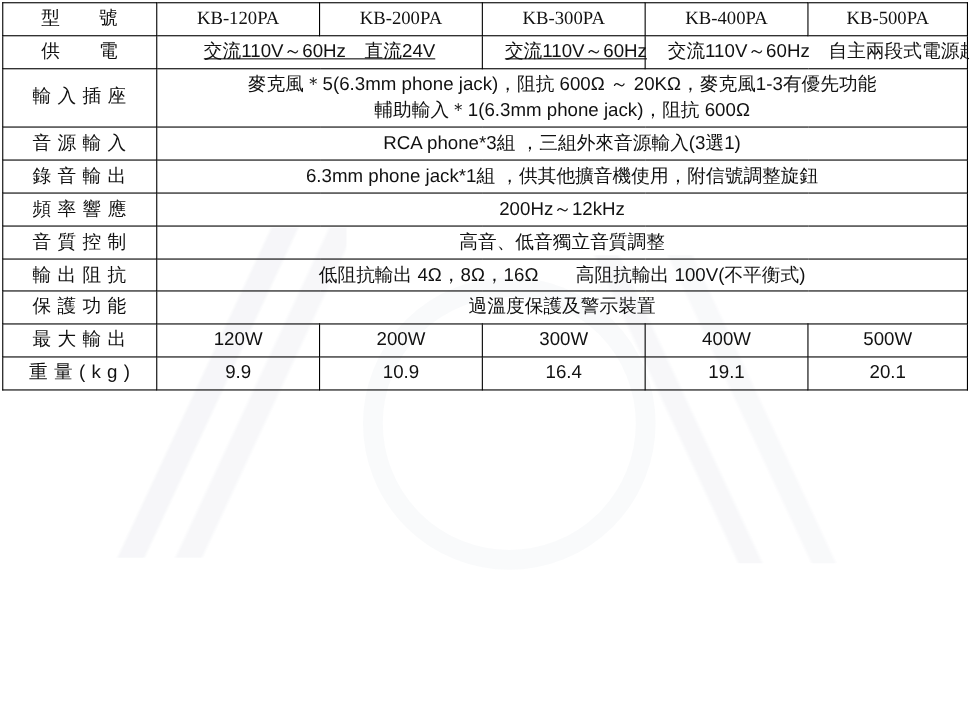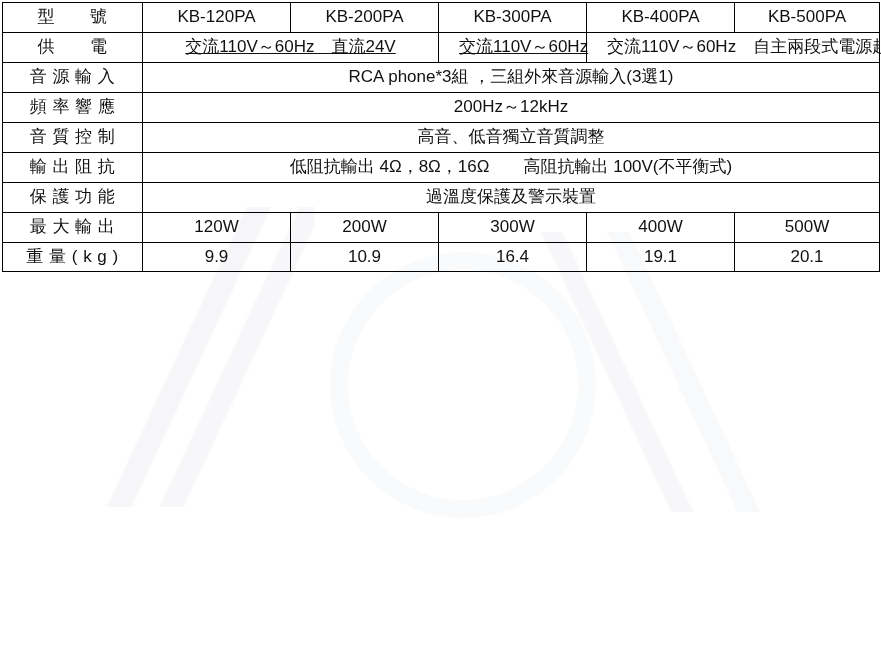--- a/index.html
+++ b/index.html
@@ -71,20 +71,21 @@
     white-space: nowrap;
     margin-left: 44px;
   }
   td.label {
     font-size: 18px;
     letter-spacing: 0.5px;
     font-weight: 400;
   }
   td.model {
     font-size: 18px;
+    font-family: Liberation Serif, serif;
   }
   td.small {
     font-size: 15px;
     text-decoration: underline;
   }
   td.tiny {
     font-size: 13.5px;
   }
   .two-line {
     white-space: normal;
@@ -121,26 +122,37 @@
       </tr>
 
       <tr>
         <td class="label">供　　電</td>
         <td class="small" colspan="2">交流110V～60Hz　直流24V</td>
         <td class="small">交流110V～60Hz</td>
         <td class="tiny" colspan="2">交流110V～60Hz　自主兩段式電源起動裝置</td>
       </tr>
 
 
+      <tr>
+        <td class="label">輸 入 插 座</td>
+        <td colspan="5" class="two-line">
+          <div>麥克風＊5(6.3mm phone jack)，阻抗 600Ω ～ 20KΩ，麥克風1-3有優先功能</div>
+          <div>輔助輸入＊1(6.3mm phone jack)，阻抗 600Ω</div>
+        </td>
+      </tr>
 
       <tr>
         <td class="label">音 源 輸 入</td>
         <td colspan="5">RCA phone*3組 ，三組外來音源輸入(3選1)</td>
       </tr>
 
+      <tr>
+        <td class="label">錄 音 輸 出</td>
+        <td colspan="5">6.3mm phone jack*1組 ，供其他擴音機使用，附信號調整旋鈕</td>
+      </tr>
 
       <tr>
         <td class="label">頻 率 響 應</td>
         <td colspan="5">200Hz～12kHz</td>
       </tr>
 
       <tr>
         <td class="label">音 質 控 制</td>
         <td colspan="5">高音、低音獨立音質調整</td>
       </tr>

